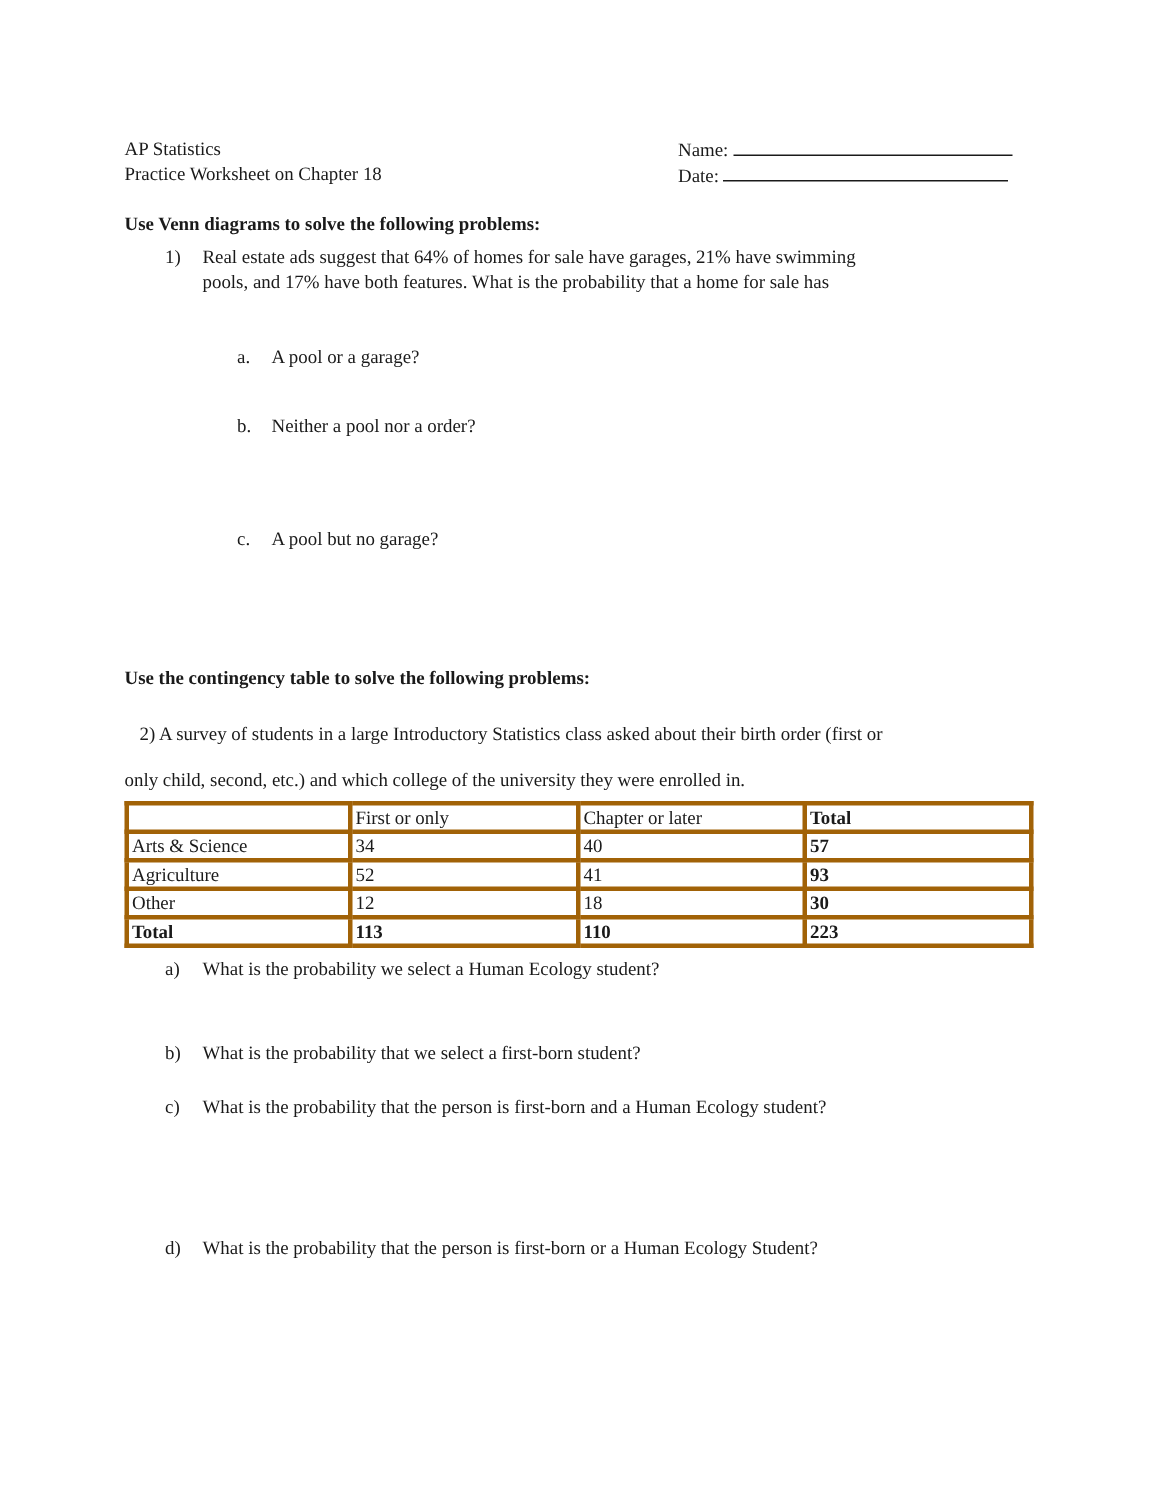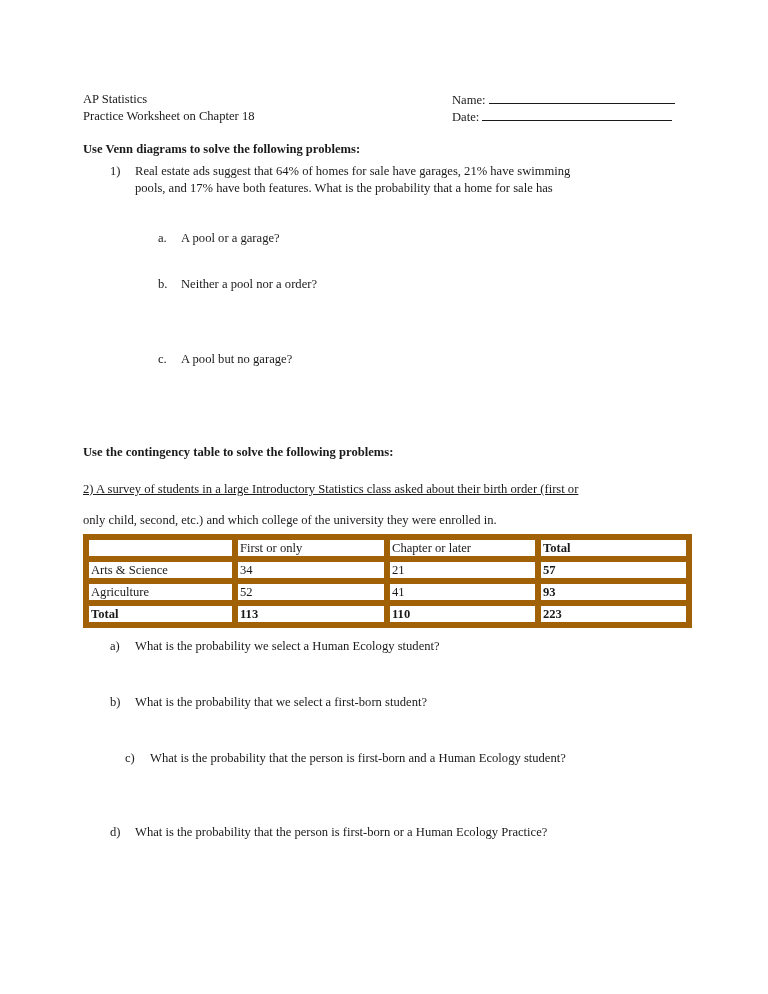--- a/index.html
+++ b/index.html
@@ -10,21 +10,21 @@
   }
   .abs { position: absolute; white-space: nowrap; }
   .bold { font-weight: bold; }
   .blank { display: inline-block; border-bottom: 1px solid #1a1a1a; height: 12px; vertical-align: baseline; }
   table.ct {
     position: absolute; left: 83px; top: 534px; width: 603px;
     border-collapse: collapse; table-layout: fixed;
     font-size: 12.6px;
   }
   table.ct td {
-    border: 6px solid #a16207; padding: 0 2px; height: 16px; line-height: 16px;
+    border: 3px solid #a16207; padding: 0 2px; height: 16px; line-height: 16px;
     white-space: nowrap; overflow: hidden;
   }
   table.ct col.c0 { width: 149px; }
   table.ct col.c1 { width: 152px; }
   table.ct col.c2 { width: 151px; }
   table.ct col.c3 { width: 151px; }
   table.ct tr.total td, table.ct td.tcol { font-weight: bold; }
 </style>
 </head>
 <body>
@@ -50,62 +50,68 @@
   <span style="display:inline-block; width:23px;">a.</span><span>A pool or a garage?</span>
 </div>
 <div class="abs" style="left:158px; top:276px;">
   <span style="display:inline-block; width:23px;">b.</span><span>Neither a pool nor a order?</span>
 </div>
 <div class="abs" style="left:158px; top:351px;">
   <span style="display:inline-block; width:23px;">c.</span><span>A pool but no garage?</span>
 </div>
 
 <div class="abs bold" style="left:83px; top:444px;">Use the contingency table to solve the following problems:</div>
-<div class="abs" style="left:83px; top:481px;text-decoration:underline;">2) A survey of students in a large Introductory Statistics class asked about their birth order (first or</div>
+<div class="abs" style="left:93px; top:481px;">2) A survey of students in a large Introductory Statistics class asked about their birth order (first or</div>
 <div class="abs" style="left:83px; top:512px;">only child, second, etc.) and which college of the university they were enrolled in.</div>
 
 <table class="ct">
   <colgroup>
       <col class="c0">
       <col class="c1">
       <col class="c2">
       <col class="c3">
     </colgroup>
   <tbody>
       <tr>
     <td></td>
     <td>First or only</td>
     <td>Chapter or later</td>
     <td class="tcol">Total</td>
   </tr>
   <tr>
     <td>Arts &amp; Science</td>
     <td>34</td>
-    <td>21</td>
+    <td>40</td>
     <td class="tcol">57</td>
   </tr>
   <tr>
     <td>Agriculture</td>
     <td>52</td>
     <td>41</td>
     <td class="tcol">93</td>
+  </tr>
+  <tr>
+    <td>Other</td>
+    <td>12</td>
+    <td>18</td>
+    <td class="tcol">30</td>
   </tr>
   <tr class="total">
     <td>Total</td>
     <td>113</td>
     <td>110</td>
     <td>223</td>
   </tr>
 </tbody>
   </table>
 
 <div class="abs" style="left:110px; top:638px;">
   <span style="display:inline-block; width:25px;">a)</span><span>What is the probability we select a Human Ecology student?</span>
 </div>
 <div class="abs" style="left:110px; top:694px;">
   <span style="display:inline-block; width:25px;">b)</span><span>What is the probability that we select a first-born student?</span>
 </div>
-<div class="abs" style="left:110px; top:750px;margin-left:15px;">
+<div class="abs" style="left:110px; top:730px;">
   <span style="display:inline-block; width:25px;">c)</span><span>What is the probability that the person is first-born and a Human Ecology student?</span>
 </div>
 <div class="abs" style="left:110px; top:824px;">
-  <span style="display:inline-block; width:25px;">d)</span><span>What is the probability that the person is first-born or a Human Ecology Practice?</span>
+  <span style="display:inline-block; width:25px;">d)</span><span>What is the probability that the person is first-born or a Human Ecology Student?</span>
 </div>
 
 </body></html>

